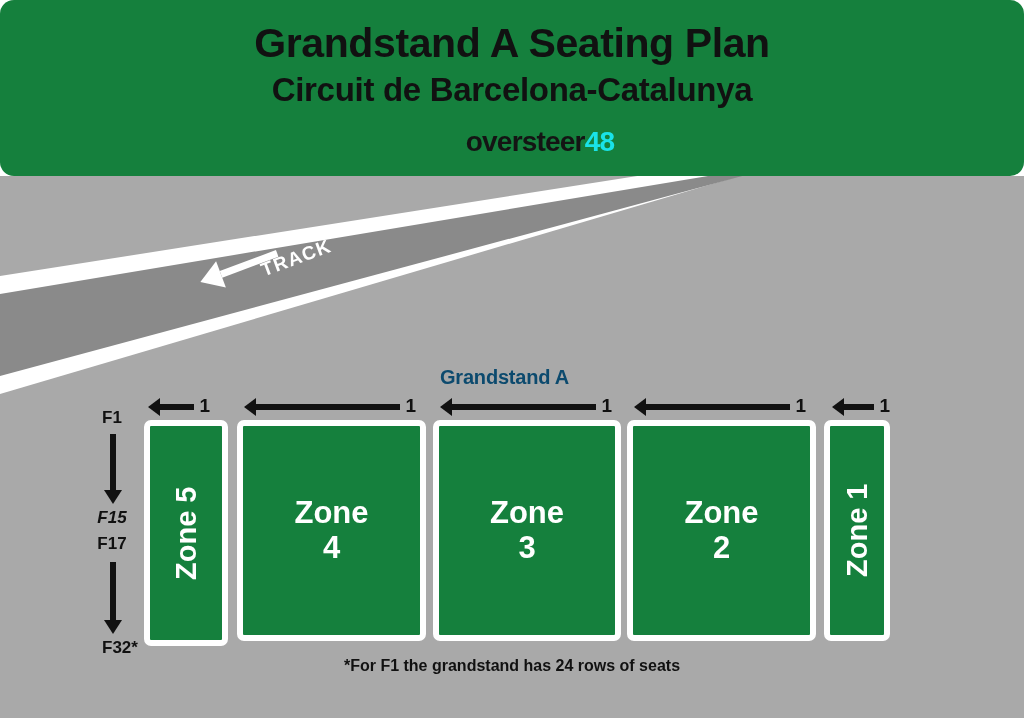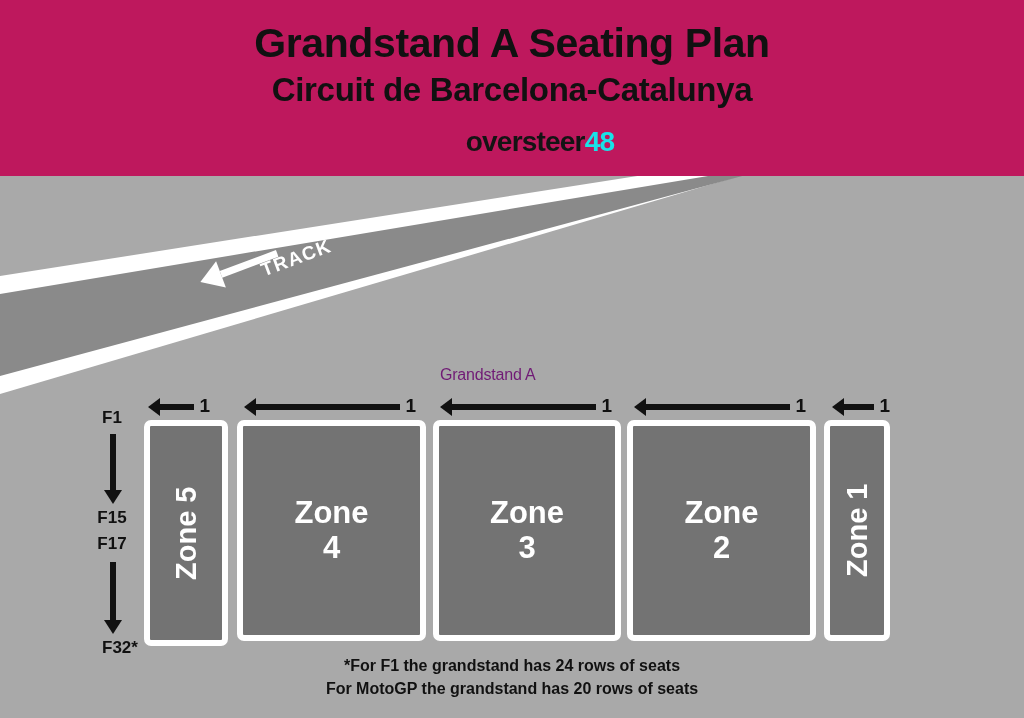--- a/index.html
+++ b/index.html
@@ -20,22 +20,23 @@
     background: #ffffff;
   }
 
   
   .header {
     position: absolute;
     left: 0;
     top: 0;
     width: 1024px;
     height: 176px;
-    background: #be185d;
+    background: #15803d;
     text-align: center;
+    border-radius: 14px;
   }
   .title-main {
     position: absolute;
     left: 0;
     top: 22px;
     width: 1024px;
     font-size: 41px;
     font-weight: bold;
     letter-spacing: -0.4px;
     color: #111111;
@@ -99,31 +100,31 @@
     transform: rotate(-20.5deg);
     transform-origin: left center;
     white-space: nowrap;
   }
 
   
   .grandstand-heading {
     position: absolute;
     left: 440px;
     top: 190px;
-    font-size: 16px;
-    font-weight: normal;
-    color: #701a75;
+    font-size: 20px;
+    font-weight: bold;
+    color: #0c4a6e;
     white-space: nowrap;
     letter-spacing: -0.2px;
   }
 
   
   .zone {
     position: absolute;
-    background: #737373;
+    background: #15803d;
     border: 6px solid #ffffff;
     border-radius: 7px;
     box-sizing: border-box;
     color: #ffffff;
     font-weight: bold;
     display: flex;
     align-items: center;
     justify-content: center;
     text-align: center;
     line-height: 1.12;
@@ -250,21 +251,21 @@
 
     <div class="row-label" style="left:84px; top:232px; width:56px;">F1</div>
 
     <div class="row-arrow" style="left:104px; top:258px;">
       <svg width="18" height="70" viewBox="0 0 18 70">
         <rect x="6" y="0" width="6" height="58" fill="#111111"></rect>
         <polygon points="0,56 9,70 18,56" fill="#111111"></polygon>
       </svg>
     </div>
 
-    <div class="row-label" style="left:82px; top:332px; width:60px;">F15</div>
+    <div class="row-label" style="left:82px; top:332px; width:60px;font-style:italic;">F15</div>
     <div class="row-label" style="left:82px; top:358px; width:60px;">F17</div>
 
     <div class="row-arrow" style="left:104px; top:386px;">
       <svg width="18" height="72" viewBox="0 0 18 72">
         <rect x="6" y="0" width="6" height="60" fill="#111111"></rect>
         <polygon points="0,58 9,72 18,58" fill="#111111"></polygon>
       </svg>
     </div>
 
     <div class="row-label" style="left:88px; top:462px; width:64px;">F32*</div>
@@ -284,17 +285,16 @@
     <div class="zone wide" style="left:627px; top:244px; width:189px; height:221px;">
       <span><span>Zone</span><br><span>2</span></span>
     </div>
 
     <div class="zone narrow" style="left:824px; top:244px; width:66px; height:221px;">
       <span class="zone-text">Zone 1</span>
     </div>
 
     <div class="footnotes">
       <span class="footnote-line">*For F1 the grandstand has 24 rows of seats</span>
-      <span class="footnote-line">For MotoGP the grandstand has 20 rows of seats</span>
     </div>
 
   </div>
 </div>
 
 </body></html>

